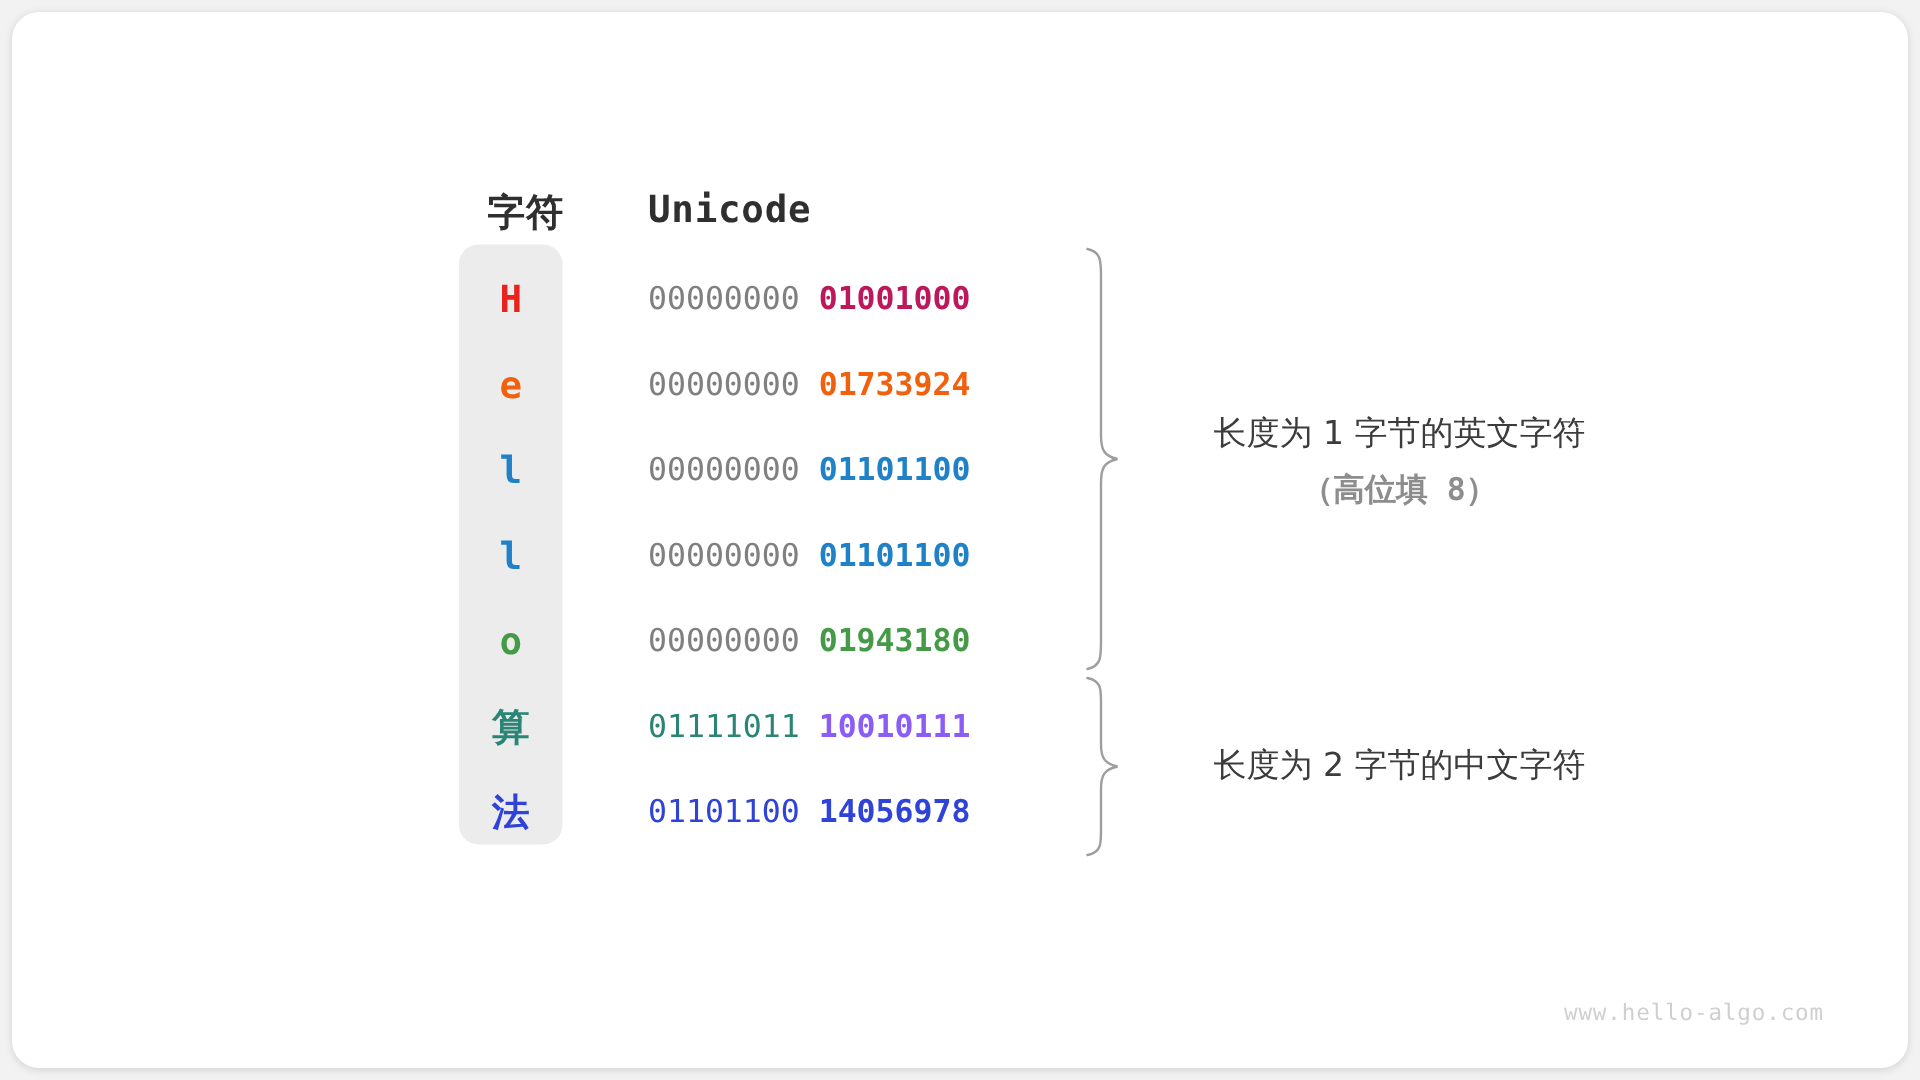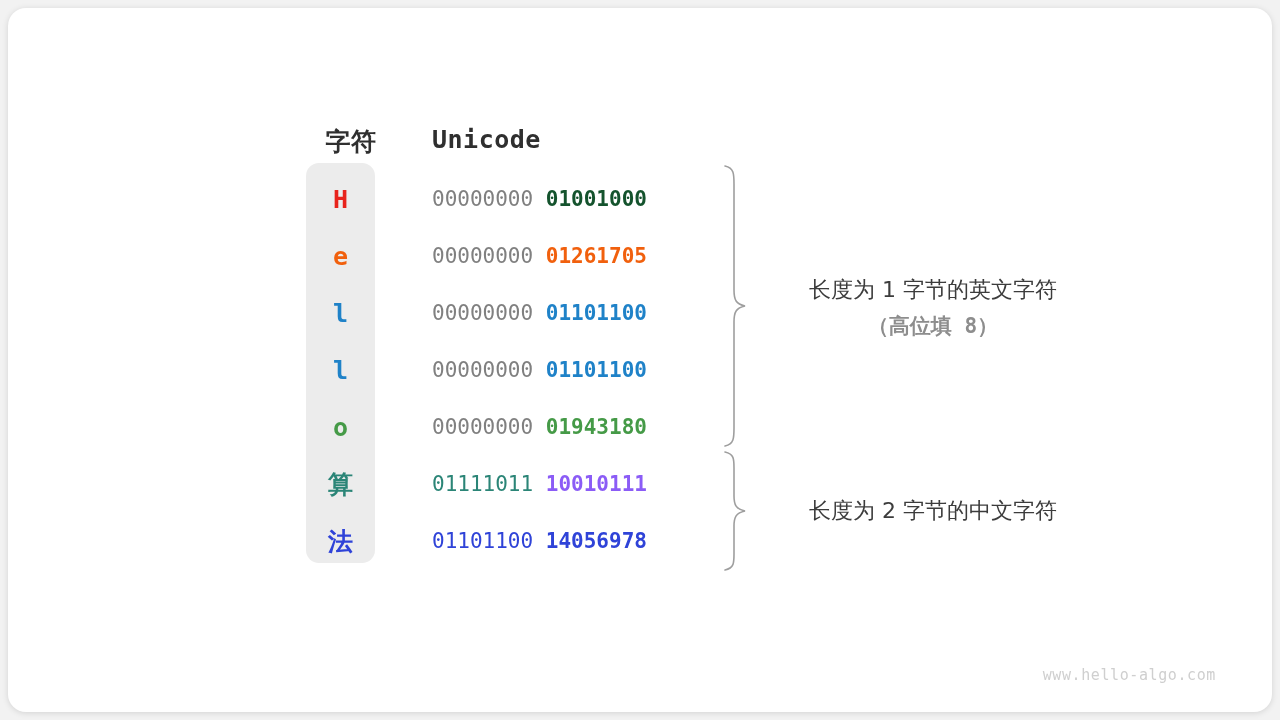--- a/index.html
+++ b/index.html
@@ -40,24 +40,24 @@
   .col-header {
     position: absolute;
     font-family: "DejaVu Sans Mono", "Liberation Mono", monospace;
     font-weight: bold;
     font-size: 25px;
     color: #2f2f2f;
     white-space: nowrap;
     letter-spacing: 0.5px;
   }
   #header-char {
-    left: 308px;
+    left: 298px;
     top: 117px;
     width: 70px;
-    text-align: center;
+    text-align: right;
   }
   #header-unicode {
     left: 424px;
     top: 117px;
     width: 266px;
     text-align: left;
   }
 
   
   #char-capsule {
@@ -168,25 +168,25 @@
   <div id="figure">
 
     <div class="col-header" id="header-char">字符</div>
     <div class="col-header" id="header-unicode">Unicode</div>
 
     <div id="char-capsule"></div>
 
     <div id="rows-container">
         <div class="row" style="top: 163px;">
           <div class="row-char" style="color: rgb(232, 35, 28);">H</div>
-          <div class="row-bits"><span class="bits-high" style="color: rgb(128, 128, 128);">00000000 </span><span class="bits-low" style="color: #14532d;">01001000</span></div>
+          <div class="row-bits"><span class="bits-high" style="color: rgb(128, 128, 128);">00000000 </span><span class="bits-low" style="color: #be185d;">01001000</span></div>
         </div>
         <div class="row" style="top: 220px;">
           <div class="row-char" style="color: rgb(241, 96, 13);">e</div>
-          <div class="row-bits"><span class="bits-high" style="color: rgb(128, 128, 128);">00000000 </span><span class="bits-low" style="color: rgb(241, 96, 13);">01261705</span></div>
+          <div class="row-bits"><span class="bits-high" style="color: rgb(128, 128, 128);">00000000 </span><span class="bits-low" style="color: rgb(241, 96, 13);">01733924</span></div>
         </div>
         <div class="row" style="top: 277px;">
           <div class="row-char" style="color: rgb(31, 130, 200);">l</div>
           <div class="row-bits"><span class="bits-high" style="color: rgb(128, 128, 128);">00000000 </span><span class="bits-low" style="color: rgb(31, 130, 200);">01101100</span></div>
         </div>
         <div class="row" style="top: 334px;">
           <div class="row-char" style="color: rgb(31, 130, 200);">l</div>
           <div class="row-bits"><span class="bits-high" style="color: rgb(128, 128, 128);">00000000 </span><span class="bits-low" style="color: rgb(31, 130, 200);">01101100</span></div>
         </div>
         <div class="row" style="top: 391px;">

